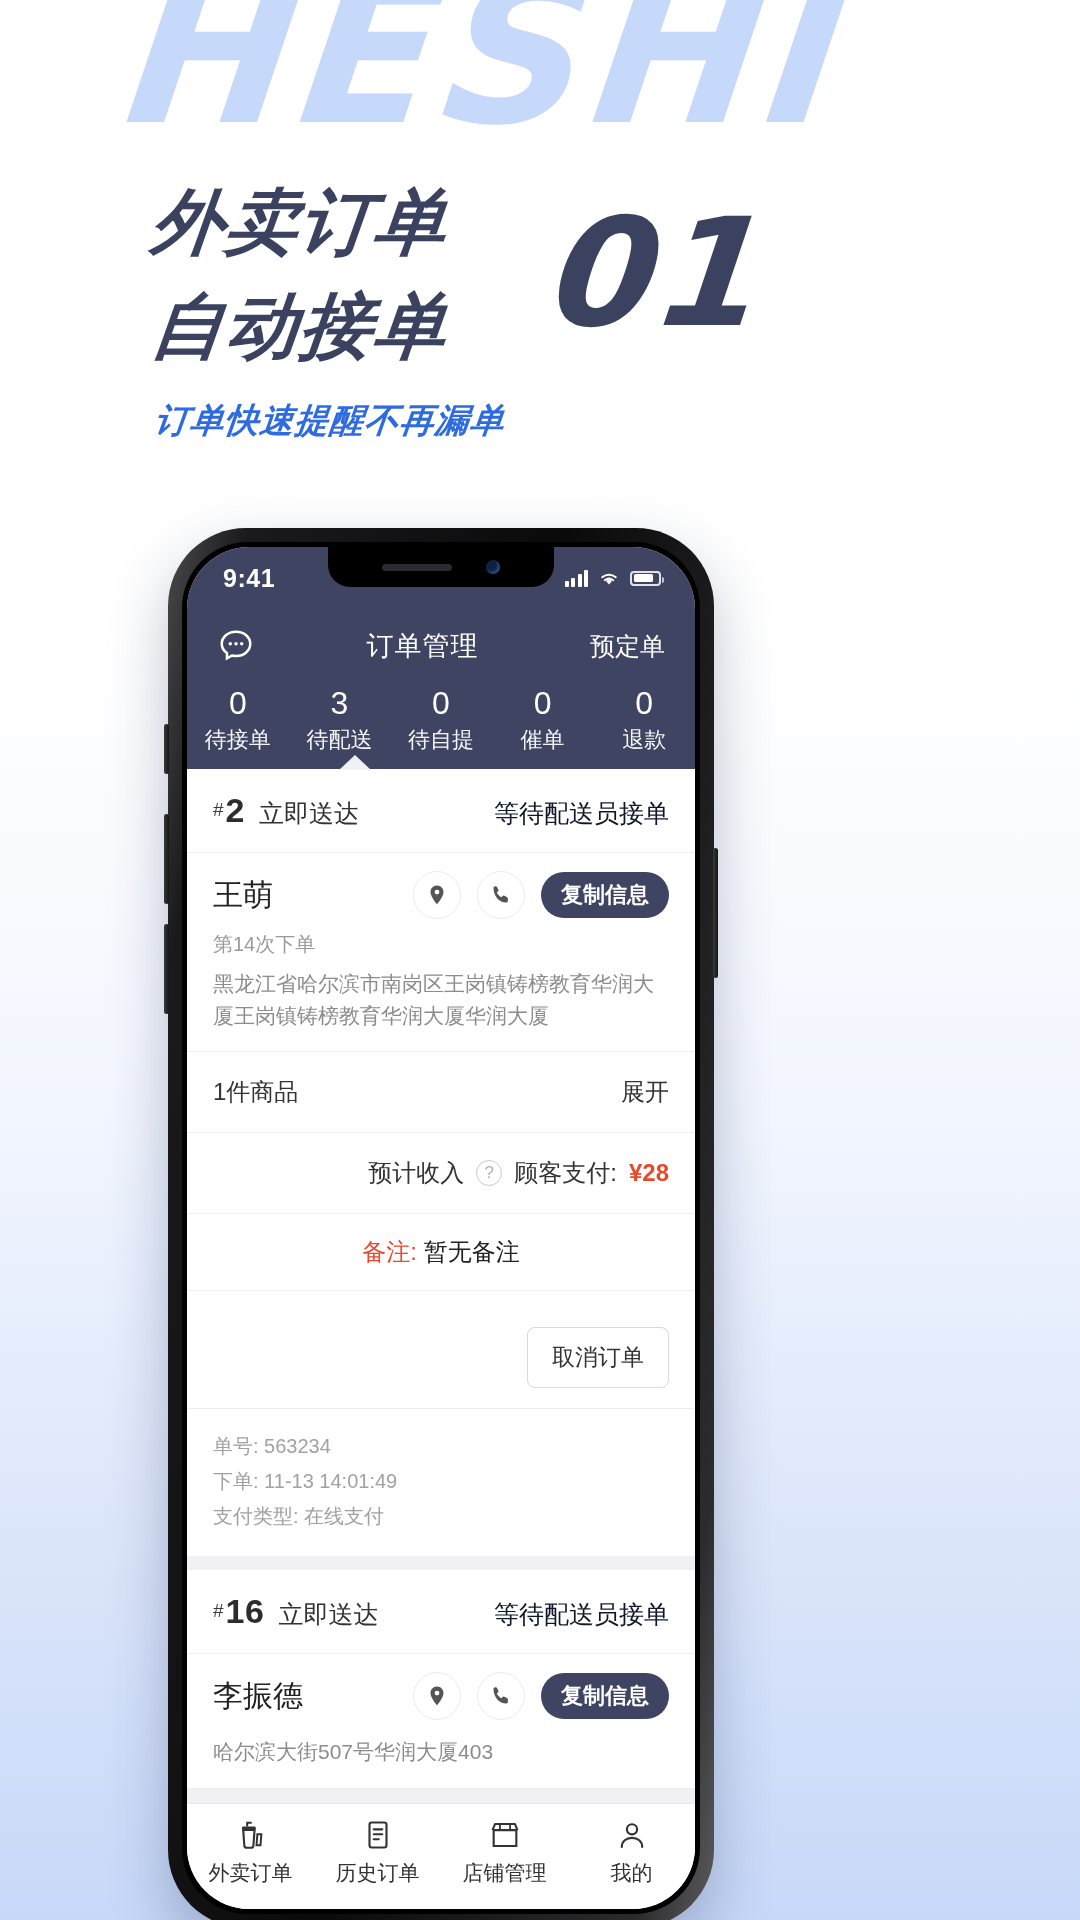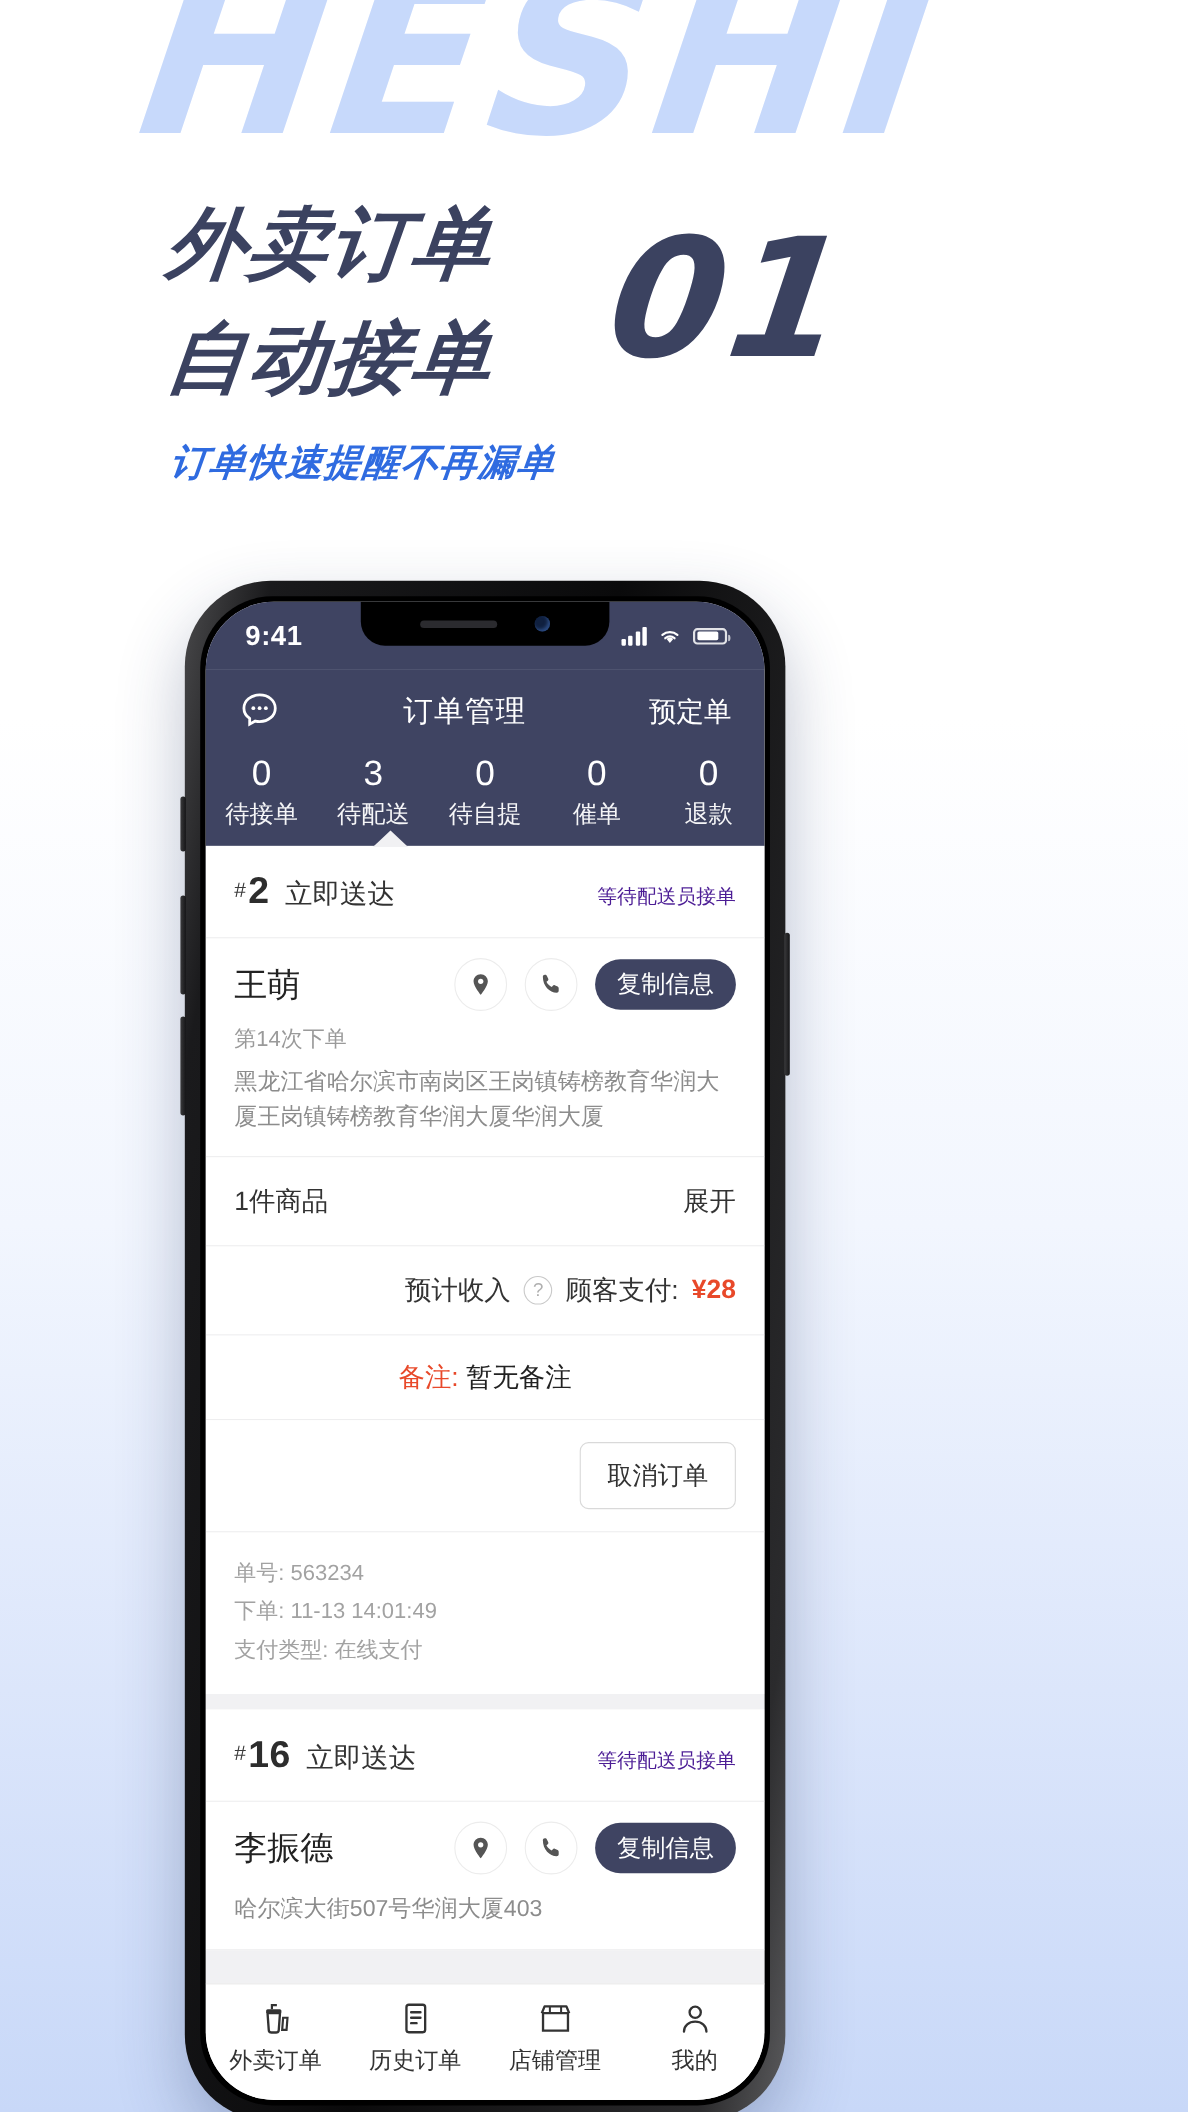--- a/index.html
+++ b/index.html
@@ -155,53 +155,53 @@
   }
 
   
   .body-scroll { flex: 1; overflow: hidden; background: #f1f1f3; }
   .card { background: #fff; margin-bottom: 14px; }
 
   .order-top { display: flex; align-items: baseline; padding: 22px 26px; border-bottom: 1px solid #eeeeef; }
   .hash { font-size: 19px; color: #3c3c3c; margin-right: 2px; position: relative; top: -6px;}
   .seq { font-size: 34px; font-weight: bold; color: #2d2d2d; letter-spacing: 0.5px; }
   .deliver-type { font-size: 25px; color: #333; margin-left: 14px; }
-  .order-status { margin-left: auto; font-size: 18px; color: #4c1d95; }
+  .order-status { margin-left: auto; font-size: 25px; color: #0f172a; }
 
   .cust-row { display: flex; align-items: center; padding: 18px 26px 6px; }
   .cust-name { font-size: 30px; color: #222; }
   .cust-actions { margin-left: auto; display: flex; align-items: center; gap: 16px; }
   .circ-btn {
     width: 48px; height: 48px; border-radius: 50%;
     border: 1px solid #ececec; background: #fff;
     display: flex; align-items: center; justify-content: center;
   }
   .copy-btn {
     background: #3f4462; color: #fff; font-size: 22px;
-    border-radius: 26px; padding: 12px 20px; line-height: 1;
+    border-radius: 26px; padding: 12px 20px; line-height: 1; font-weight: bold;
   }
   .cust-meta { font-size: 20px; color: #9a9a9a; padding: 6px 26px 0; }
   .cust-addr { font-size: 21px; color: #8c8c8c; padding: 10px 26px 20px; line-height: 1.5; border-bottom: 1px solid #eeeeef; }
 
   .goods-row { display: flex; align-items: center; padding: 24px 26px; border-bottom: 1px solid #eeeeef; }
   .goods-count { font-size: 24px; color: #333; }
   .goods-expand { margin-left: auto; font-size: 24px; color: #333; text-align: center; }
 
   .income-row { display: flex; align-items: center; justify-content: flex-end; gap: 12px; padding: 24px 26px; border-bottom: 1px solid #eeeeef; }
   .income-label { font-size: 24px; color: #333; }
   .qmark { width: 26px; height: 26px; border-radius: 50%; border: 1px solid #c9c9c9; color: #b0b0b0; font-size: 17px; display: flex; align-items: center; justify-content: center; }
   .paid-label { font-size: 24px; color: #333; }
   .paid-amt { color: #e8492a; font-weight: bold; }
 
   .note-row { padding: 22px 26px; border-bottom: 1px solid #eeeeef; font-size: 24px; text-align: center; }
   .note-key { color: #e8492a; }
   .note-val { color: #222; }
 
   .action-row { display: flex; justify-content: flex-end; padding: 20px 26px; border-bottom: 1px solid #eeeeef; }
-  .cancel-btn { border: 1px solid #d9d9d9; border-radius: 8px; padding: 14px 24px; font-size: 23px; color: #333; background: #fff; }
+  .cancel-btn { border: 1px solid #d9d9d9; border-radius: 8px; padding: 14px 24px; font-size: 23px; color: #333; background: #fff; margin-top: 16px; }
 
   .detail-row { padding: 20px 26px 22px; }
   .detail-line { font-size: 20px; color: #a2a2a2; line-height: 1.75; }
 
   
   .bottom-nav {
     background: #fff; border-top: 1px solid #e8e8e8;
     display: flex; padding: 14px 0 22px; flex: none;
   }
   .nav-item { flex: 1; display: flex; flex-direction: column; align-items: center; gap: 7px; }

